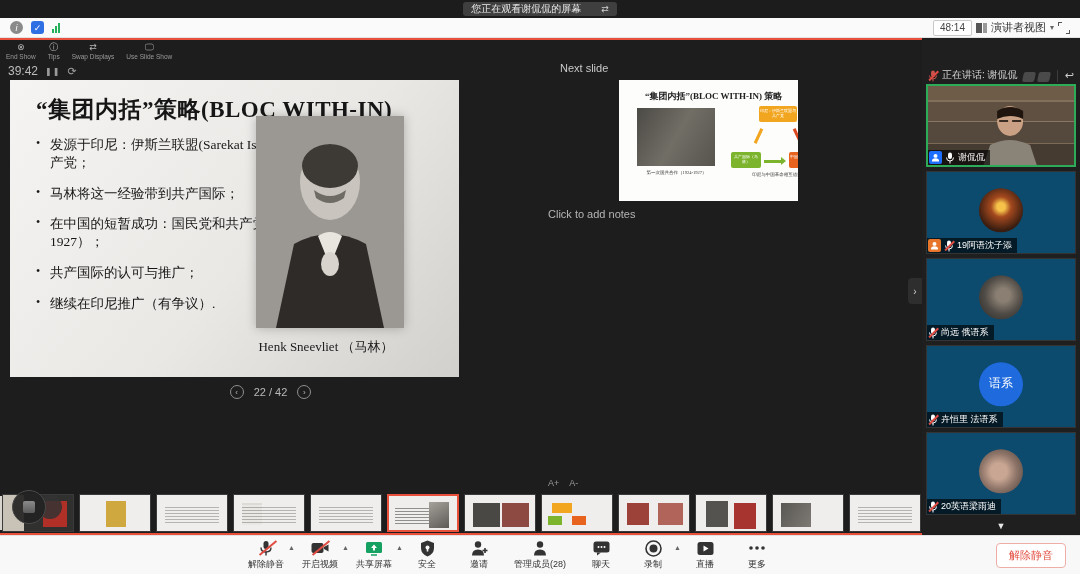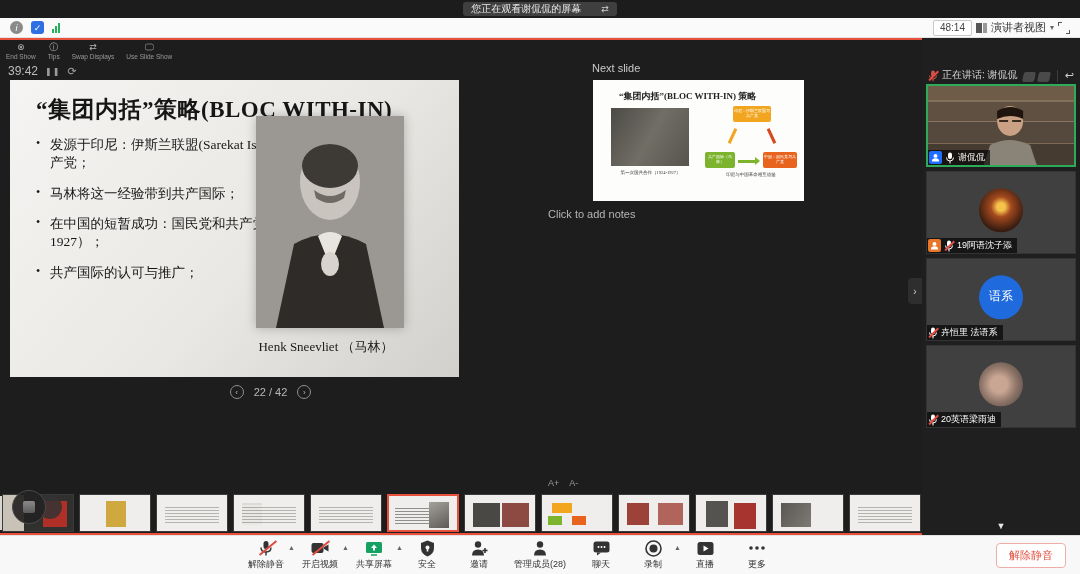--- a/index.html
+++ b/index.html
@@ -67,22 +67,22 @@
   .portrait-caption { position:absolute; right:38px; top:258px; width:190px; text-align:center;
     font-size:13px; color:#1a1a1a; }
 
   
   .slide-nav { position:absolute; left:0; top:345px; width:541px; display:flex; align-items:center;
     justify-content:center; gap:10px; color:#b9b9b9; font-size:11px; }
   .nav-circ { width:14px; height:14px; border:1px solid #8f8f8f; border-radius:50%; color:#b9b9b9;
     font-size:8px; display:flex; align-items:center; justify-content:center; }
 
   
-  .next-label { position:absolute; left:556px; top:22px; color:#c9c9c9; font-size:11px;padding-left:36px; }
-  .next-slide { position:absolute; left:593px; top:40px; width:211px; height:121px; background:#fdfdfc;
+  .next-label { position:absolute; left:524px; top:22px; color:#c9c9c9; font-size:11px;padding-left:36px; }
+  .next-slide { position:absolute; left:619px; top:40px; width:179px; height:121px; background:#fdfdfc;
     font-family:"Liberation Serif","DejaVu Serif",serif; color:#222; overflow:hidden; }
   .ns-title { font-size:9px; font-weight:bold; text-align:left; padding:10px 0 0 26px; }
   .ns-photo { position:absolute; left:18px; top:28px; width:78px; height:58px;
     background:linear-gradient(120deg,#4c4a45,#716e66 50%,#57544e); }
   .ns-photo-cap { position:absolute; left:10px; top:90px; width:95px; font-size:4.5px; text-align:center; color:#333; }
   .ns-diagram { position:absolute; left:112px; top:26px; width:92px; height:66px; }
   .nd-box { position:absolute; border-radius:2px; color:#fff; font-size:4px; line-height:1.2;
     display:flex; align-items:center; justify-content:center; text-align:center; padding:1px; }
   .nd-top { left:28px; top:0; width:38px; height:16px; background:#f2a51e; }
   .nd-left { left:0; bottom:4px; width:30px; height:16px; background:#7cb52d; }
@@ -138,21 +138,21 @@
 
   
   .sidebar { position:absolute; left:922px; top:38px; width:158px; height:497px; background:#1f1f1f; z-index:7; }
   .sb-header { height:24px; margin-top:20px; display:flex; align-items:flex-end; gap:4px; padding:0 6px; }
   .speaking-label { color:#d6d6d6; font-size:10px; white-space:nowrap; }
   .hdr-shapes { margin-left:auto; display:flex; gap:3px; }
   .hdr-shapes i { width:12px; height:10px; background:#4a4a4a; display:block; transform:skewX(-12deg); border-radius:2px; }
   .hdr-div { width:1px; height:12px; background:#3c3c3c; margin:0 3px; }
   .hdr-back { color:#cfcfcf; font-size:11px; }
   .tiles { display:flex; flex-direction:column; gap:4px; padding:2px 4px 0 4px; }
-  .tile { position:relative; width:150px; height:83px; background:#404040; border:1px solid #343434; overflow:hidden; }
+  .tile { position:relative; width:150px; height:83px; background:#0c4a6e; border:1px solid #343434; overflow:hidden; }
   .tile.speaking { border:2px solid #2dab58; }
   .name-chip { position:absolute; left:0; bottom:0; display:flex; align-items:center; gap:3px;
     background:rgba(0,0,0,.65); padding:1px 5px 1px 1px; }
   .name-chip .nm { color:#fff; font-size:9px; white-space:nowrap; }
   .avatar-badge { width:13px; height:13px; border-radius:2px; display:flex; align-items:center; justify-content:center; }
   .avatar-badge svg { width:9px; height:9px; }
   .mic-mini { position:relative; width:10px; height:12px; flex:0 0 auto; }
   .mic-mini svg { width:10px; height:12px; display:block; }
   .mic-mini.muted:after { content:""; position:absolute; left:-1px; top:5px; width:13px; height:1.5px;
     background:#e04b42; transform:rotate(-45deg); }
@@ -244,20 +244,21 @@
     </div>
 
     <div class="slide">
       <div class="slide-title">“集团内括”策略(BLOC WITH-IN)</div>
       <div class="slide-body">
         <ul>
           <li>发源于印尼：伊斯兰联盟(Sarekat Islam)与印尼共产党；</li>
           <li>马林将这一经验带到共产国际；</li>
           <li>在中国的短暂成功：国民党和共产党（1924-1927）；</li>
           <li>共产国际的认可与推广；</li>
+          <li>继续在印尼推广（有争议）.</li>
         </ul>
       </div>
       <div class="portrait">
         <svg viewBox="0 0 148 212">
           <rect width="148" height="212" fill="#9b9893"></rect>
           <ellipse cx="74" cy="66" rx="30" ry="38" fill="#c9c5be"></ellipse>
           <ellipse cx="74" cy="50" rx="28" ry="22" fill="#3d3a36"></ellipse>
           <path d="M20 212 L38 128 Q74 108 110 128 L128 212 Z" fill="#2e2b28"></path>
           <path d="M62 120 L74 150 L86 120 Q74 112 62 120 Z" fill="#e8e5df"></path>
           <ellipse cx="74" cy="148" rx="9" ry="12" fill="#d8d4cd"></ellipse>
@@ -379,20 +380,33 @@
             <svg viewBox="0 0 10 12">
                 <rect x="3" y="0.5" width="4" height="6.5" rx="2" fill="#fff"></rect>
                 <path d="M1.5 5.5 Q1.5 9 5 9 Q8.5 9 8.5 5.5" stroke="#fff" stroke-width="1" fill="none"></path>
                 <line x1="5" y1="9" x2="5" y2="11.5" stroke="#fff" stroke-width="1"></line>
               </svg>
           </span>
           <span class="nm">19阿语沈子添</span>
         </div>
       </div>
 
+      <div class="tile">
+        <div class="avatar-circle av-dim"></div>
+        <div class="name-chip">
+          <span class="mic-mini muted">
+            <svg viewBox="0 0 10 12">
+                <rect x="3" y="0.5" width="4" height="6.5" rx="2" fill="#fff"></rect>
+                <path d="M1.5 5.5 Q1.5 9 5 9 Q8.5 9 8.5 5.5" stroke="#fff" stroke-width="1" fill="none"></path>
+                <line x1="5" y1="9" x2="5" y2="11.5" stroke="#fff" stroke-width="1"></line>
+              </svg>
+          </span>
+          <span class="nm">尚远 俄语系</span>
+        </div>
+      </div>
 
       <div class="tile">
         <div class="avatar-circle av-blue">
           <span>语系</span>
         </div>
         <div class="name-chip">
           <span class="mic-mini muted">
             <svg viewBox="0 0 10 12">
                 <rect x="3" y="0.5" width="4" height="6.5" rx="2" fill="#fff"></rect>
                 <path d="M1.5 5.5 Q1.5 9 5 9 Q8.5 9 8.5 5.5" stroke="#fff" stroke-width="1" fill="none"></path>

